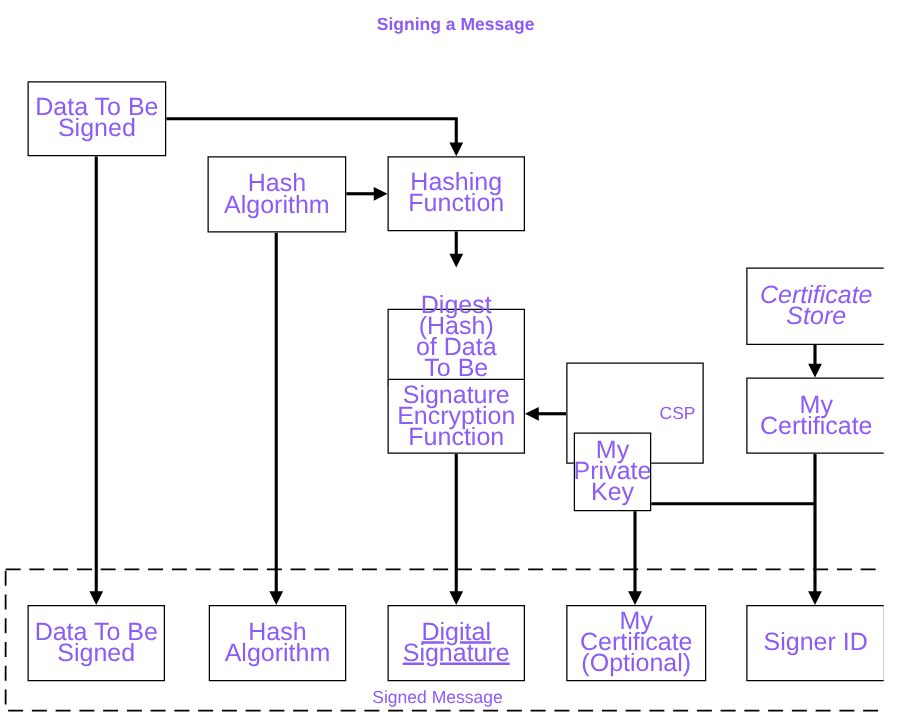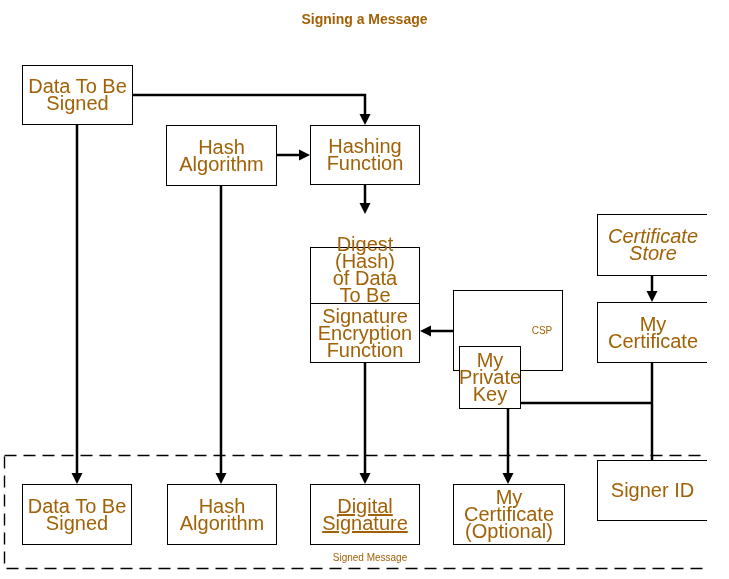--- a/index.html
+++ b/index.html
@@ -2,21 +2,21 @@
 <html><head>
 <meta charset="utf-8">
 <style>
   html, body { margin: 0; padding: 0; background: #ffffff; }
   .stage {
     position: relative;
     width: 707px;
     height: 579px;
     background: #ffffff;
     font-family: "Liberation Sans", sans-serif;
-    color: #a16207;
+    color: #8b5cf6;
     overflow: hidden;
   }
   .title {
     position: absolute;
     left: 0; top: 11px; width: 729px;
     text-align: center;
     font-size: 14px;
     font-weight: bold;
     line-height: 16px;
     white-space: pre-line;
@@ -34,21 +34,21 @@
     line-height: 17px;
     white-space: pre-line;
   }
   .lbl {
     position: absolute;
     box-sizing: border-box;
     display: flex;
     align-items: center;
     justify-content: center;
     text-align: center;
-    font-size: 10px;
+    font-size: 14px;
     line-height: 17px;
     white-space: pre-line;
   }
   .wires {
     position: absolute;
     left: 0; top: 0;
     width: 729px; height: 579px;
     pointer-events: none;
   }
 </style>
@@ -126,17 +126,17 @@
 
   <div class="box" style="left:167px; top:484px; width:110px; height:61px;">Hash
 Algorithm</div>
 
   <div class="box" style="left:310px; top:484px; width:110px; height:61px;text-decoration:underline;">Digital
 Signature</div>
 
   <div class="box" style="left:453px; top:484px; width:112px; height:61px;">My Certificate
 (Optional)</div>
 
-  <div class="box" style="left:597px; top:460px; width:111px; height:61px;">Signer ID</div>
+  <div class="box" style="left:597px; top:484px; width:111px; height:61px;">Signer ID</div>
 
-  <div class="lbl" style="left:312px; top:549px; width:116px; height:16px;">Signed Message</div>
+  <div class="lbl" style="left:292px; top:549px; width:116px; height:16px;">Signed Message</div>
 
 </div>
 
 </body></html>

